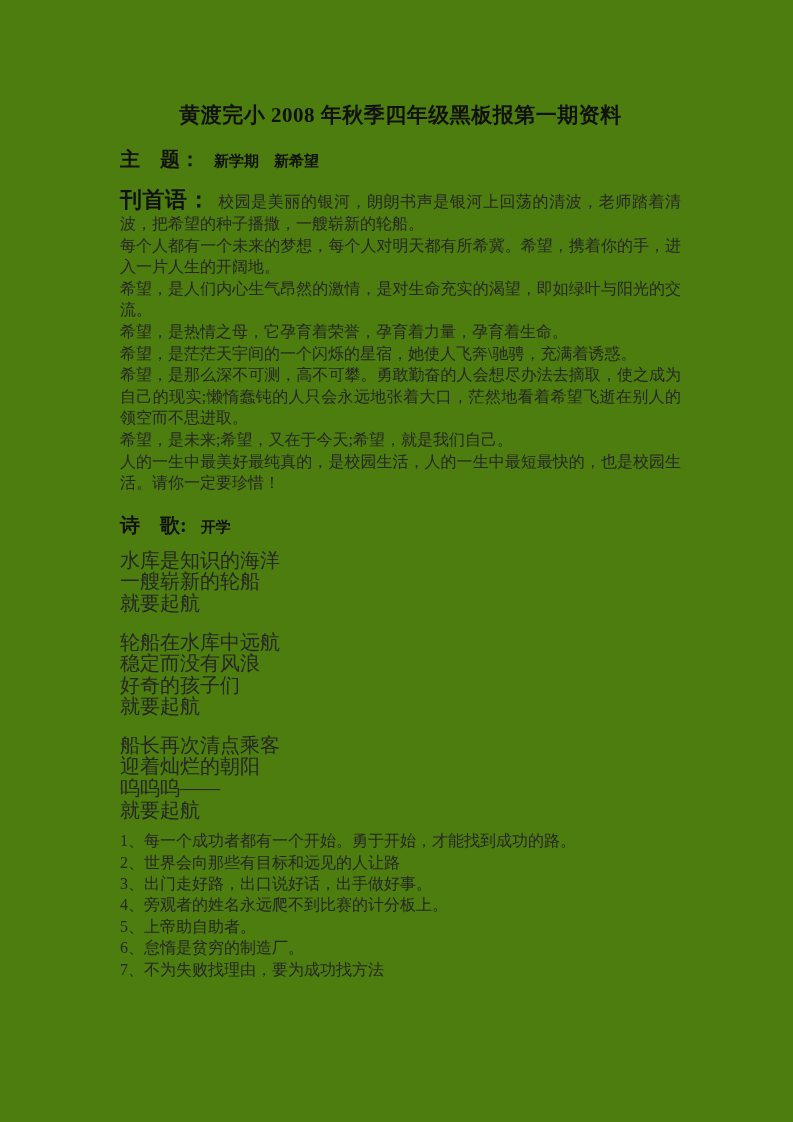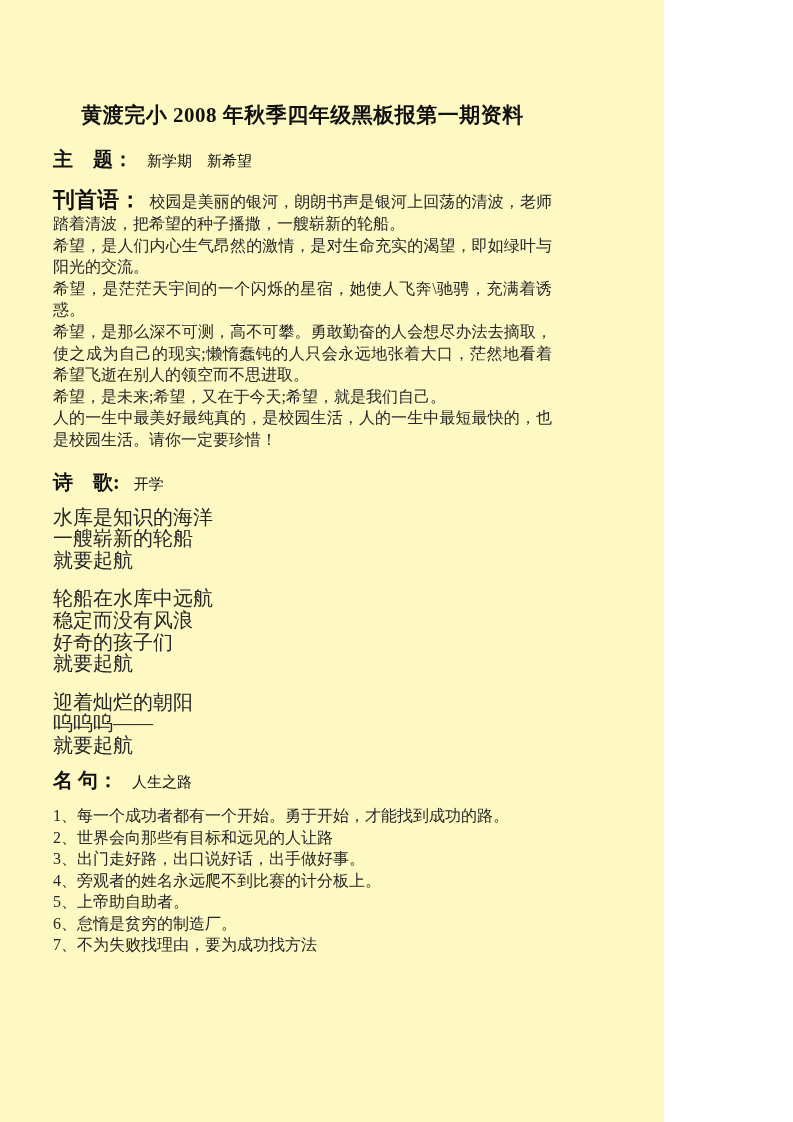--- a/index.html
+++ b/index.html
@@ -9,24 +9,24 @@
   }
   body {
     width: 793px;
     height: 1122px;
     overflow: hidden;
     font-family: "Liberation Serif", "DejaVu Serif", serif;
     color: #262626;
   }
   .page {
     box-sizing: border-box;
-    width: 664px;
+    width: 793px;
     height: 1122px;
-    padding: 102px 112px 0 53px;
-    background: #fef9c3;
+    padding: 102px 112px 0 120px;
+    background: #4d7c0f;
   }
   .doc-title {
     margin: 0;
     font-size: 21px;
     line-height: 27px;
     font-weight: bold;
     color: #111111;
     text-align: center;
     letter-spacing: 0.5px;
     white-space: nowrap;
@@ -36,21 +36,21 @@
     line-height: 27px;
     white-space: nowrap;
   }
   .h-big {
     font-size: 20px;
     font-weight: bold;
     color: #111111;
   }
   .h-sub {
     font-size: 15px;
-    font-weight: normal;
+    font-weight: bold;
     color: #111111;
     margin-left: 14px;
   }
   .preface {
     margin-top: 11px;
   }
   .lead-para {
     margin: 0;
     font-size: 16px;
     line-height: 21.6px;
@@ -109,21 +109,23 @@
 
   <div class="theme-line">
     <span class="h-big">主　题：</span><span class="h-sub">新学期　新希望</span>
   </div>
 
   <div class="preface">
     <p class="lead-para">
       <span class="preface-label">刊首语：</span><span>校园是美丽的银河，朗朗书声是银河上回荡的清波，老师踏着清波，把希望的种子播撒，一艘崭新的轮船。</span>
     </p>
     <div class="body-paras">
+        <p class="body-para">每个人都有一个未来的梦想，每个人对明天都有所希冀。希望，携着你的手，进入一片人生的开阔地。</p>
         <p class="body-para">希望，是人们内心生气昂然的激情，是对生命充实的渴望，即如绿叶与阳光的交流。</p>
+        <p class="body-para">希望，是热情之母，它孕育着荣誉，孕育着力量，孕育着生命。</p>
         <p class="body-para">希望，是茫茫天宇间的一个闪烁的星宿，她使人飞奔\驰骋，充满着诱惑。</p>
         <p class="body-para">希望，是那么深不可测，高不可攀。勇敢勤奋的人会想尽办法去摘取，使之成为自己的现实;懒惰蠢钝的人只会永远地张着大口，茫然地看着希望飞逝在别人的领空而不思进取。</p>
         <p class="body-para">希望，是未来;希望，又在于今天;希望，就是我们自己。</p>
         <p class="body-para">人的一生中最美好最纯真的，是校园生活，人的一生中最短最快的，也是校园生活。请你一定要珍惜！</p>
       </div>
   </div>
 
   <div>
     <div class="poem-heading">
       <span class="h-big">诗　歌:</span><span class="h-sub">开学</span>
@@ -133,30 +135,28 @@
         <p>一艘崭新的轮船</p>
         <p>就要起航</p>
       </div>
     <div class="stanza">
         <p>轮船在水库中远航</p>
         <p>稳定而没有风浪</p>
         <p>好奇的孩子们</p>
         <p>就要起航</p>
       </div>
     <div class="stanza">
+        <p>船长再次清点乘客</p>
         <p>迎着灿烂的朝阳</p>
         <p>呜呜呜——</p>
         <p>就要起航</p>
       </div>
   </div>
 
   <div>
-    <div class="quotes-heading">
-      <span class="h-big">名 句：</span><span class="h-sub">人生之路</span>
-    </div>
     <div class="quote-list">
         <p>1、每一个成功者都有一个开始。勇于开始，才能找到成功的路。</p>
         <p>2、世界会向那些有目标和远见的人让路</p>
         <p>3、出门走好路，出口说好话，出手做好事。</p>
         <p>4、旁观者的姓名永远爬不到比赛的计分板上。</p>
         <p>5、上帝助自助者。</p>
         <p>6、怠惰是贫穷的制造厂。</p>
         <p>7、不为失败找理由，要为成功找方法</p>
       </div>
   </div>

